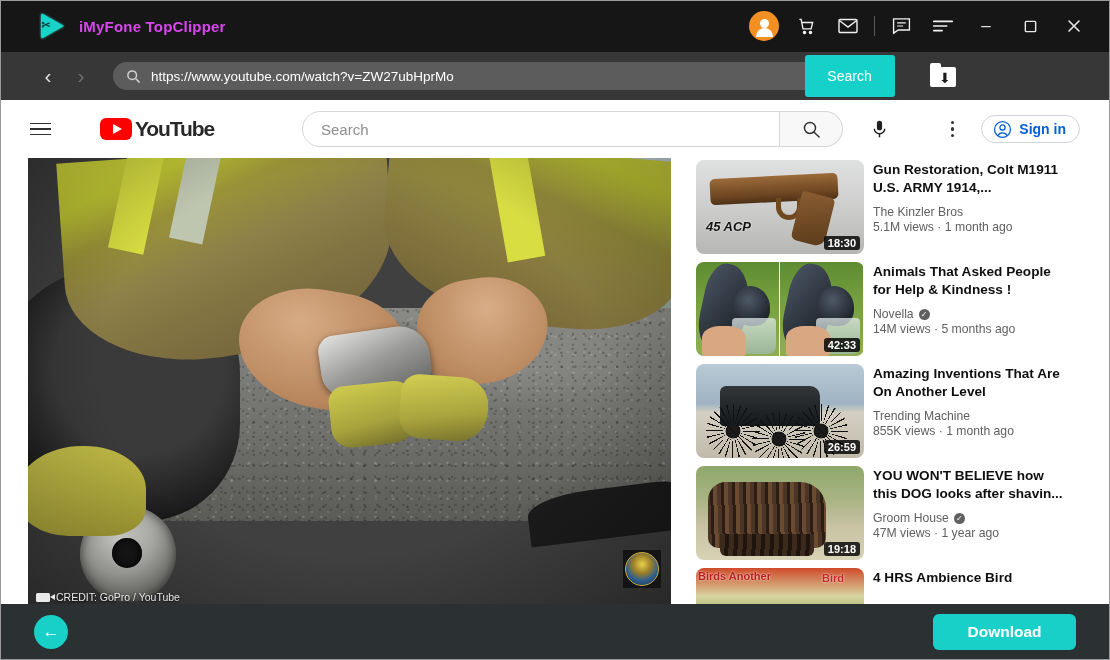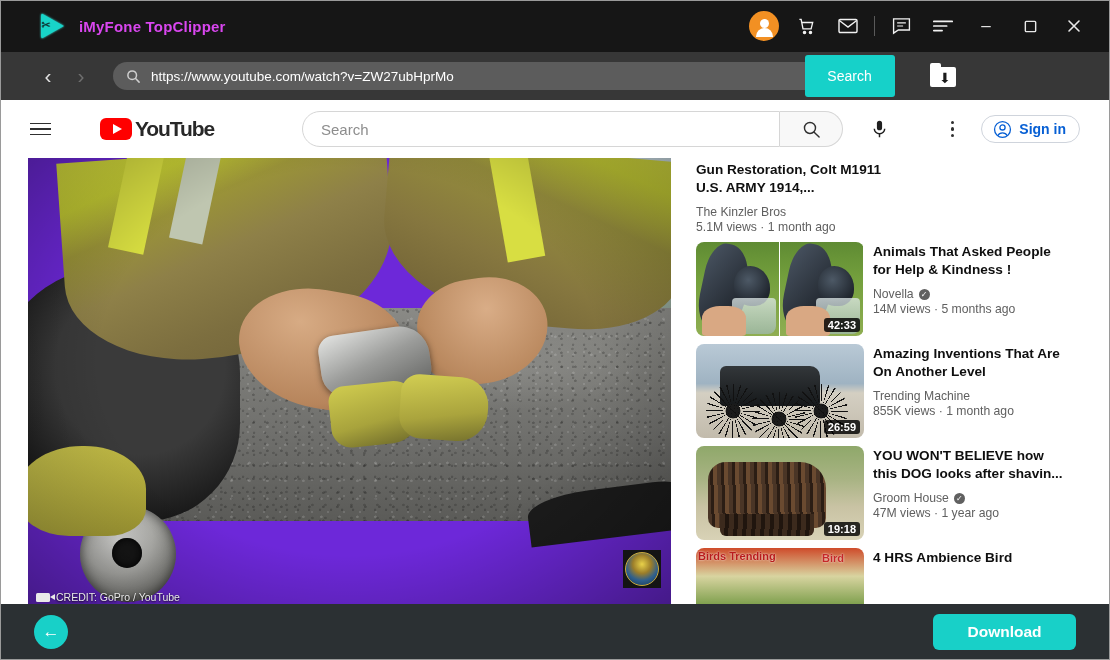--- a/index.html
+++ b/index.html
@@ -240,21 +240,21 @@
     display: flex; align-items: center; gap: 7px;
     color: #065fd4; font-size: 14px; font-weight: bold;
   }
 
   
   .yt-body { display: flex; padding: 0 0 0 28px; }
 
   .player-col { width: 644px; }
   .player {
     width: 643px; height: 452px;
-    background: #6d28d9;
+    background: #404040;
     position: relative; overflow: hidden;
   }
   
   .scene-road {
     position: absolute; left: 0; top: 150px; width: 643px; height: 213px;
     background:
       radial-gradient(ellipse 90px 40px at 120px 160px, rgba(0,0,0,.35), transparent 70%),
       radial-gradient(ellipse 200px 60px at 480px 60px, rgba(255,255,255,.10), transparent 70%),
       linear-gradient(180deg, #8a8a86 0%, #7e7e7a 25%, #6f6f6c 60%, #5b5b58 100%);
   }
@@ -846,20 +846,27 @@
             <div class="act-pill">👍</div>
             <div class="act-pill">➦</div>
             <div class="act-pill sm">⋯</div>
           </div>
         </div>
       </div>
 
       <div class="side-col">
 
         <div class="rec">
+          <div class="thumb th-gun">
+            <div class="barrel"></div>
+              <div class="guard"></div>
+              <div class="grip"></div>
+            <div class="acp">45 ACP</div>
+            <div class="dur">18:30</div>
+          </div>
           <div class="rec-meta">
             <div class="rec-title">Gun Restoration, Colt M1911 U.S. ARMY 1914,...</div>
             <div class="rec-chan"><span>The Kinzler Bros</span></div>
             <div class="rec-stat"><span>5.1M views</span> · <span>1 month ago</span></div>
           </div>
         </div>
 
         <div class="rec">
           <div class="thumb th-snake">
             <div class="half">
@@ -906,21 +913,21 @@
           </div>
           <div class="rec-meta">
             <div class="rec-title">YOU WON'T BELIEVE how this DOG looks after shavin...</div>
             <div class="rec-chan"><span>Groom House</span><span class="verif">✓</span></div>
             <div class="rec-stat"><span>47M views</span> · <span>1 year ago</span></div>
           </div>
         </div>
 
         <div class="rec">
           <div class="thumb th-bird">
-            <div class="t1">Birds Trending</div>
+            <div class="t1">Birds Another</div>
             <div class="t2">Bird</div>
           </div>
           <div class="rec-meta">
             <div class="rec-title">4 HRS Ambience Bird</div>
           </div>
         </div>
 
       </div>
     </div>
   </div>

